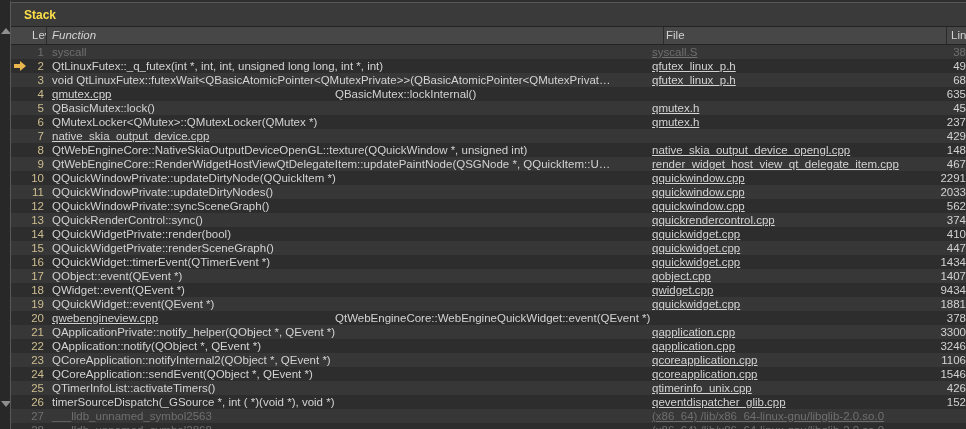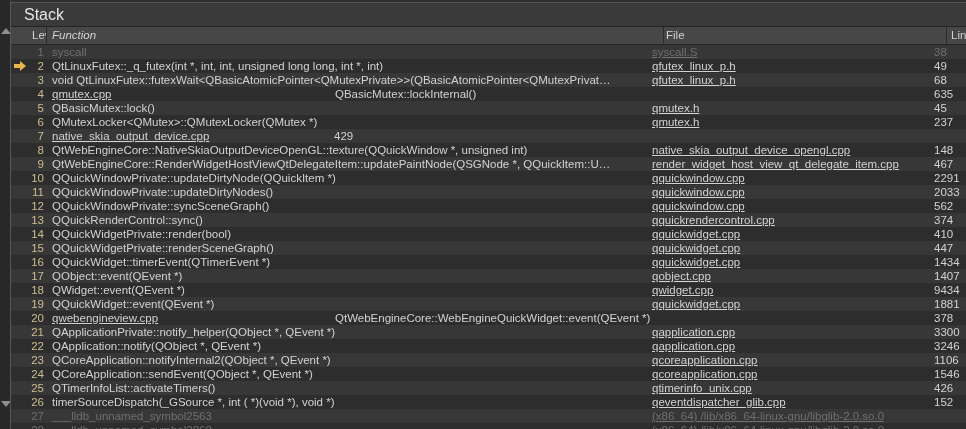--- a/index.html
+++ b/index.html
@@ -38,21 +38,21 @@
   }
   .titlebar {
     height: 25px;
     background: #3a3a3a;
     border-top: 1px solid #565656;
     border-bottom: 1px solid #232323;
     display: flex; align-items: center;
     padding-left: 13px;
   }
   .titlebar .title {
-    color: #e5e5e5; font-size: 16px;
+    color: #fde047; font-size: 12px; font-weight: bold;
   }
   .header {
     height: 18px;
     background: #474747;
     border-bottom: 1px solid #232323;
     display: flex;
     color: #d2d2d2;
     font-size: 11.5px;
     line-height: 17px;
     white-space: nowrap;
@@ -75,21 +75,21 @@
   .row:nth-child(even) { background: #2d2d2d; }
   .cell { overflow: hidden; }
   .cell.level {
     position: relative;
     width: 35px; padding-right: 2px;
     text-align: right;
     color: var(--level-color, #cdbd8f);
   }
   .cell.fn   { width: 600px; padding-left: 6px; }
   .cell.file { width: 283px; padding-left: 6px; text-decoration: underline; }
-  .cell.line { flex: 1; padding-left: 5px; }
+  .cell.line { flex: 1; padding-left: 5px; text-align: right; }
   .row.dim .cell, .row.dim .cell.level { color: #6f6f6f; }
   .arrow { display: none; }
   .row.current .arrow {
     display: block;
     position: absolute; left: 3px; top: 5px;
     width: 6px; height: 4px;
     background: var(--arrow-color, #e9b64e);
   }
   .row.current .arrow::after {
     content: "";

